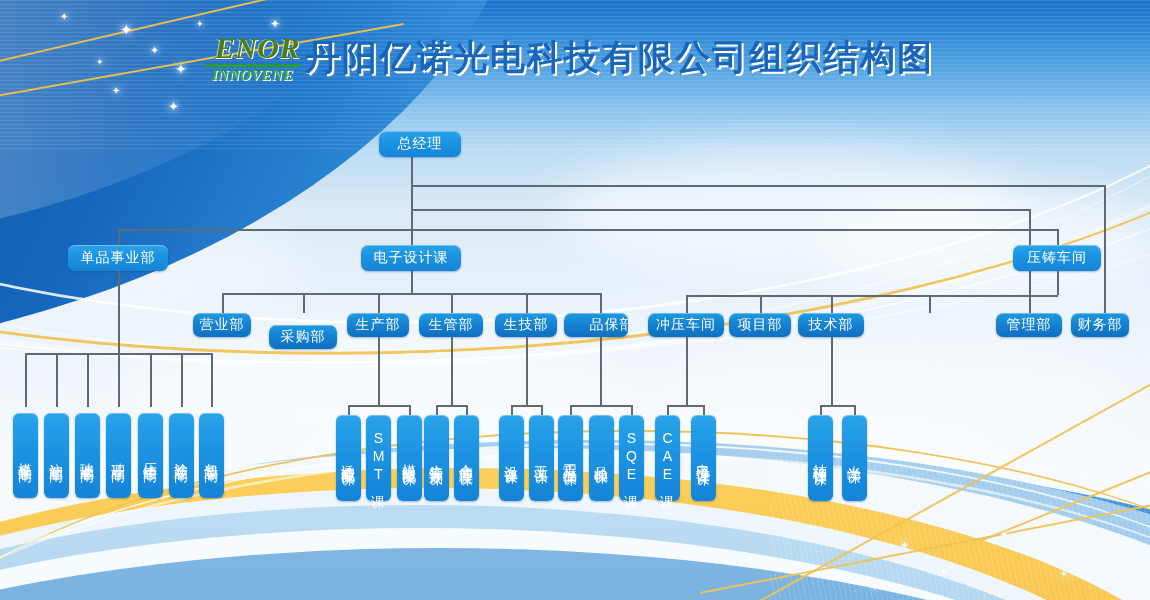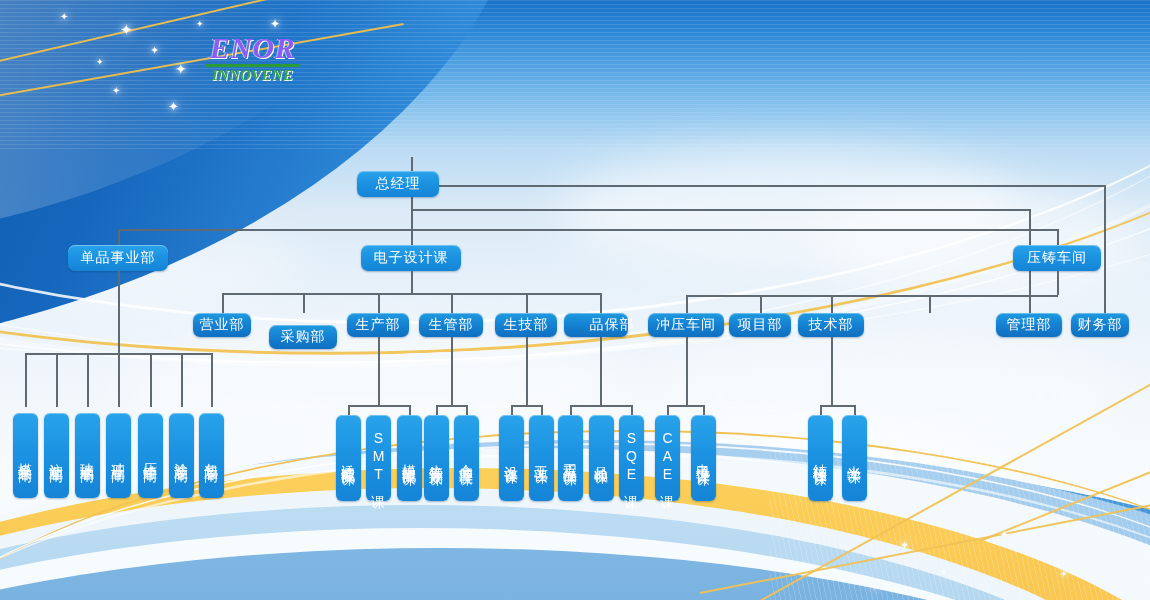--- a/index.html
+++ b/index.html
@@ -89,22 +89,23 @@
     background:repeating-linear-gradient(78deg,rgba(255,255,255,.18) 0px,rgba(255,255,255,.18) 1px,rgba(0,0,0,0) 1px,rgba(0,0,0,0) 5px);
     opacity:.9;
   }
   .cdiag{position:absolute;height:2px;background:#f0c255;transform-origin:left center;opacity:.95;}
 
   
   .logo{position:absolute;left:205px;top:34px;width:95px;text-align:center;user-select:none;}
   .logo .l1{
     font-family:"Liberation Serif","DejaVu Serif",serif;
     font-style:italic;font-weight:700;font-size:30px;letter-spacing:.5px;
-    color:#8b5cf6;line-height:.95;
+    color:#4d7c0f;line-height:.95;
     text-shadow:1px 1px 0 #ffffff,-1px 0 0 rgba(255,255,255,.6);
+    text-align:right;
   }
   .logo .lbar{height:3px;background:#2c9a36;margin:1px 0 1px 0;}
   .logo .l2{
     font-family:"Liberation Serif","DejaVu Serif",serif;
     font-style:italic;font-weight:700;font-size:15px;letter-spacing:.3px;
     color:#3aa83f;line-height:1;
     text-shadow:1px 1px 0 #ffffff;
   }
   .title{
     position:absolute;left:305px;top:34px;
@@ -201,37 +202,38 @@
     <div class="spark" style="left:1060px;top:570px;font-size:9px;">✦</div>
     <div class="spark" style="left:870px;top:582px;font-size:10px;">✦</div>
   </div>
 
   <div class="logo">
     <div class="l1">ENOR</div>
     <div class="lbar"></div>
     <div class="l2">INNOVENE</div>
   </div>
 
+  <div class="title">丹阳亿诺光电科技有限公司组织结构图</div>
 
   <div class="chart">
 
     <div class="ln v" style="left:411px;top:157px;height:72px;"></div>
 
     <div class="ln h" style="left:411px;top:185px;width:695px;"></div>
     <div class="ln v" style="left:1104px;top:185px;height:128px;"></div>
 
     <div class="ln h" style="left:411px;top:209px;width:620px;"></div>
     <div class="ln v" style="left:1029px;top:209px;height:104px;"></div>
 
     <div class="ln h" style="left:118px;top:229px;width:941px;"></div>
     <div class="ln v" style="left:118px;top:229px;height:16px;"></div>
     <div class="ln v" style="left:411px;top:229px;height:16px;"></div>
     <div class="ln v" style="left:1057px;top:229px;height:16px;"></div>
 
-    <div class="node" style="left:357px;top:131px;width:82px;height:26px;margin-top:40px;">
+    <div class="node" style="left:379px;top:131px;width:82px;height:26px;">
       <span>总经理</span>
     </div>
     <div class="node" style="left:68px;top:245px;width:100px;height:26px;">
       <span>单品事业部</span>
     </div>
     <div class="node" style="left:361px;top:245px;width:100px;height:26px;">
       <span>电子设计课</span>
     </div>
     <div class="node" style="left:1013px;top:245px;width:88px;height:26px;">
       <span>压铸车间</span>

